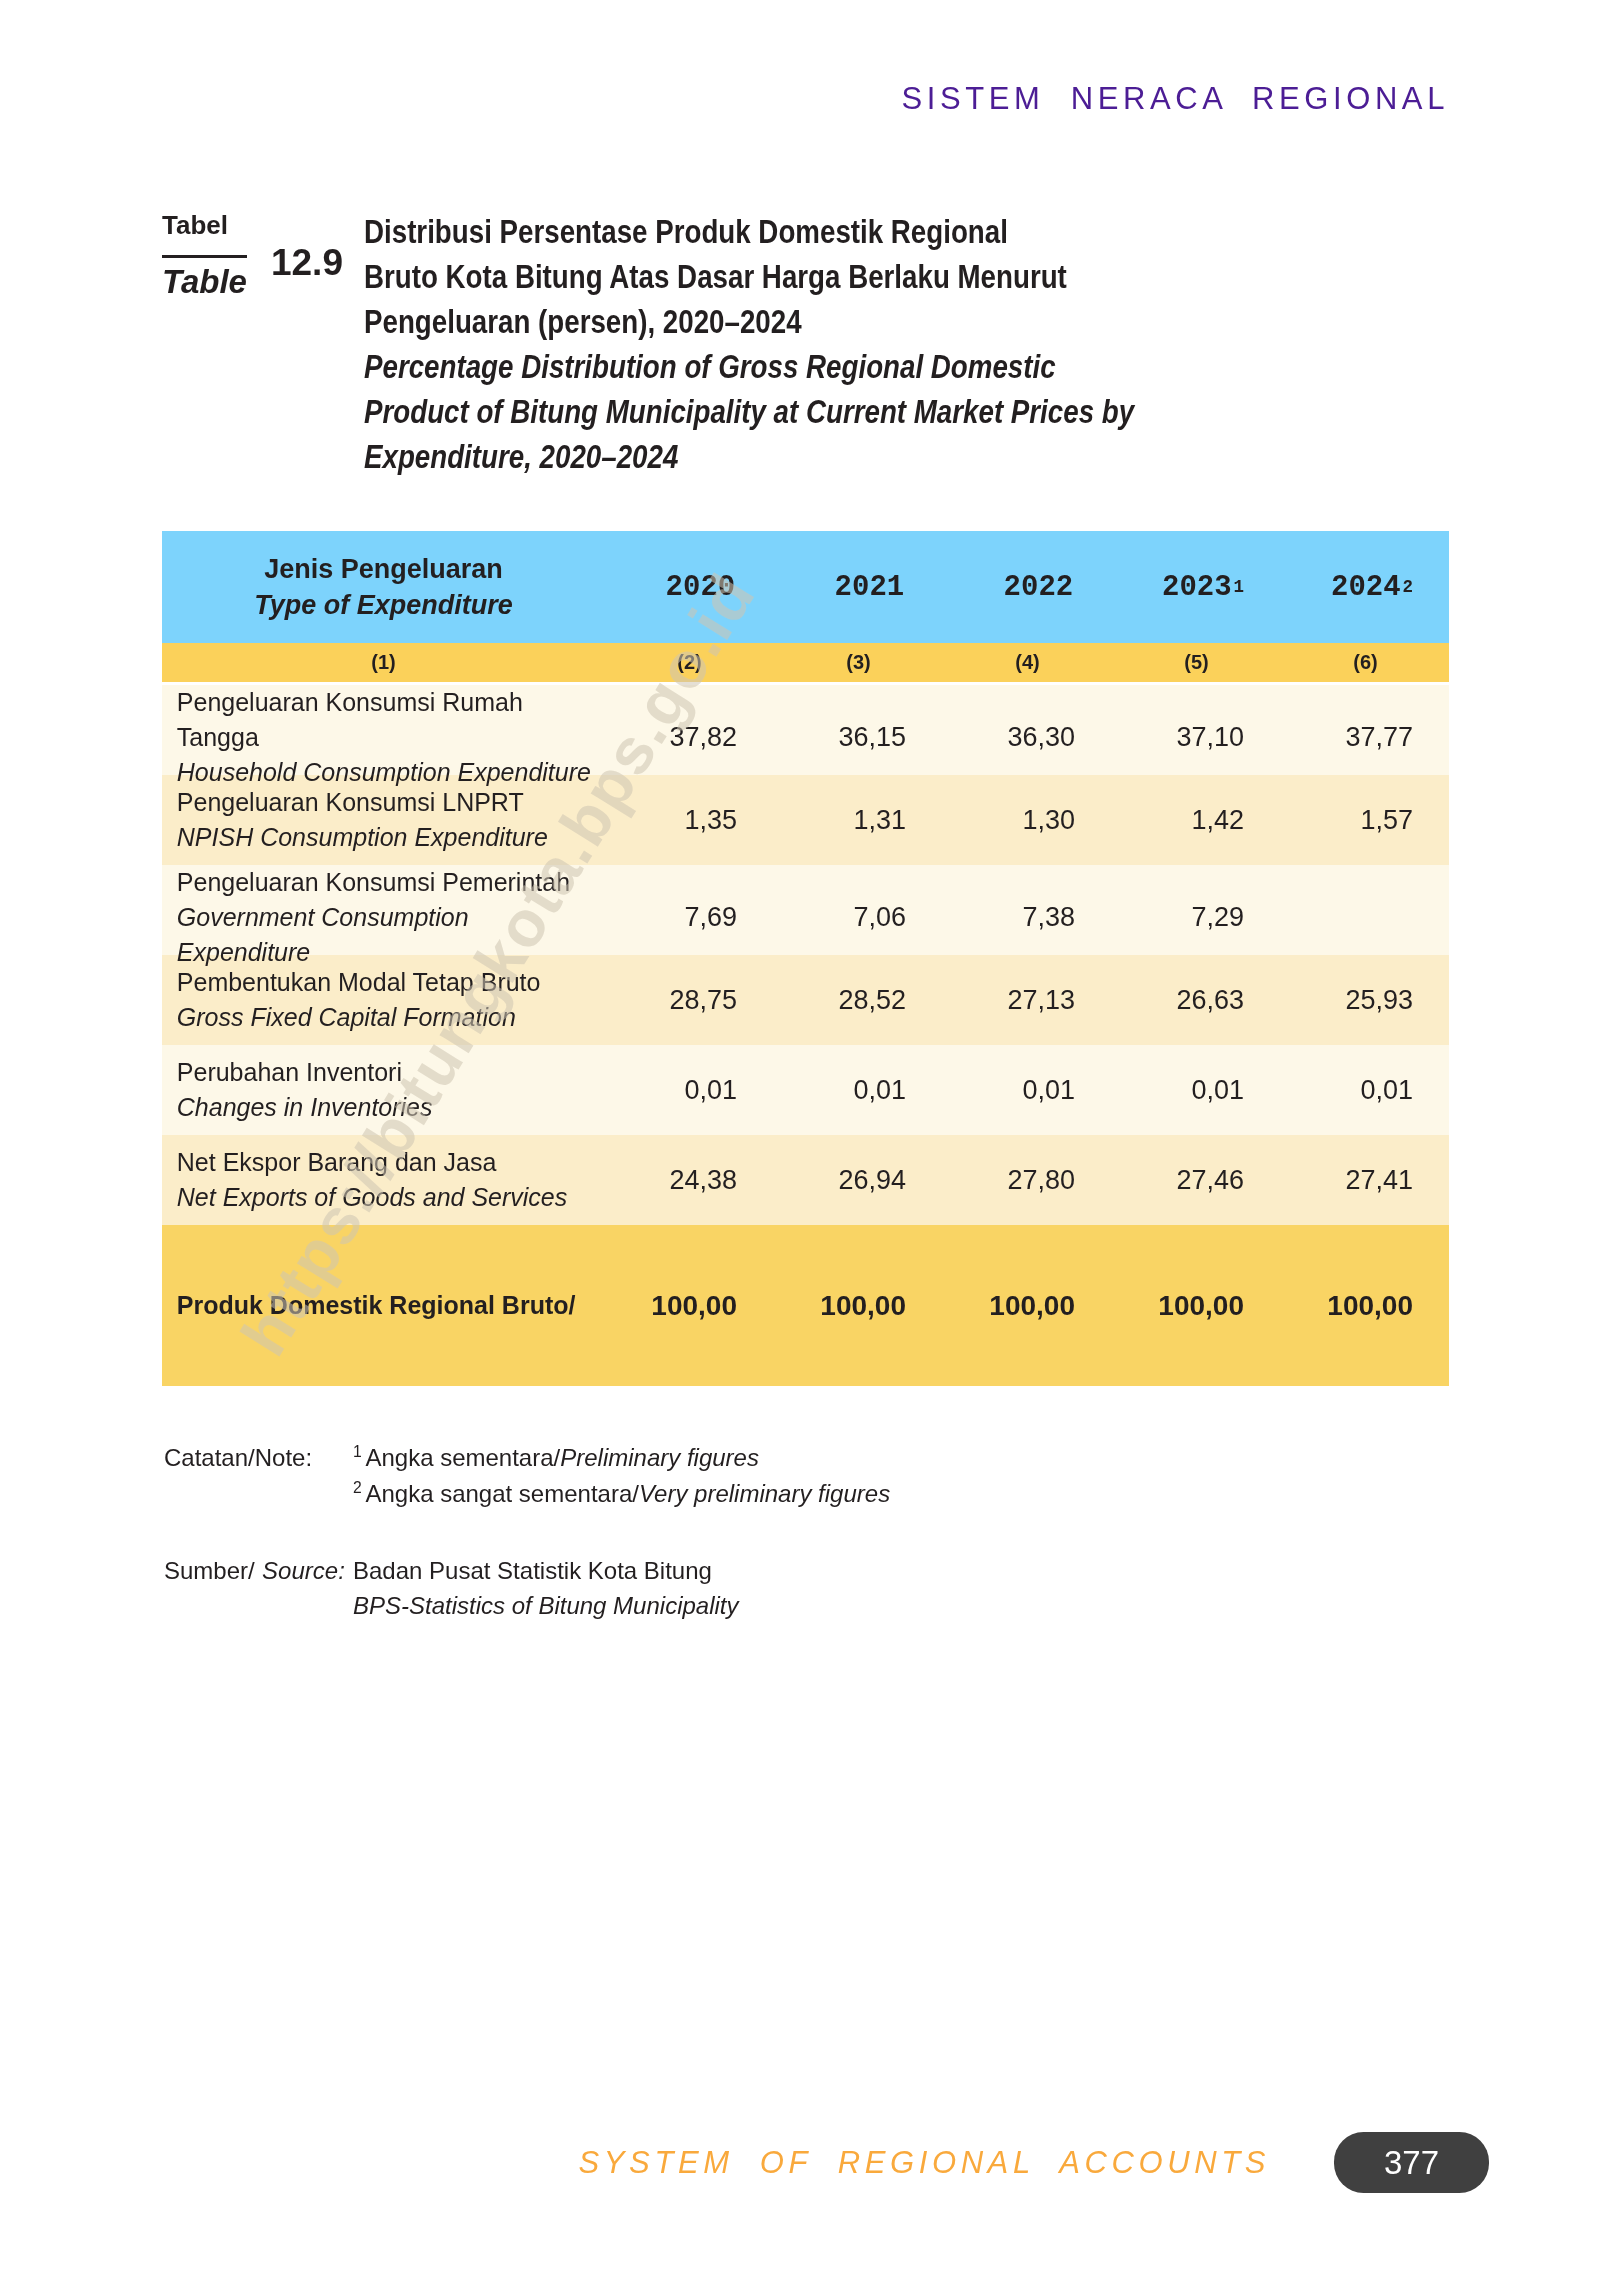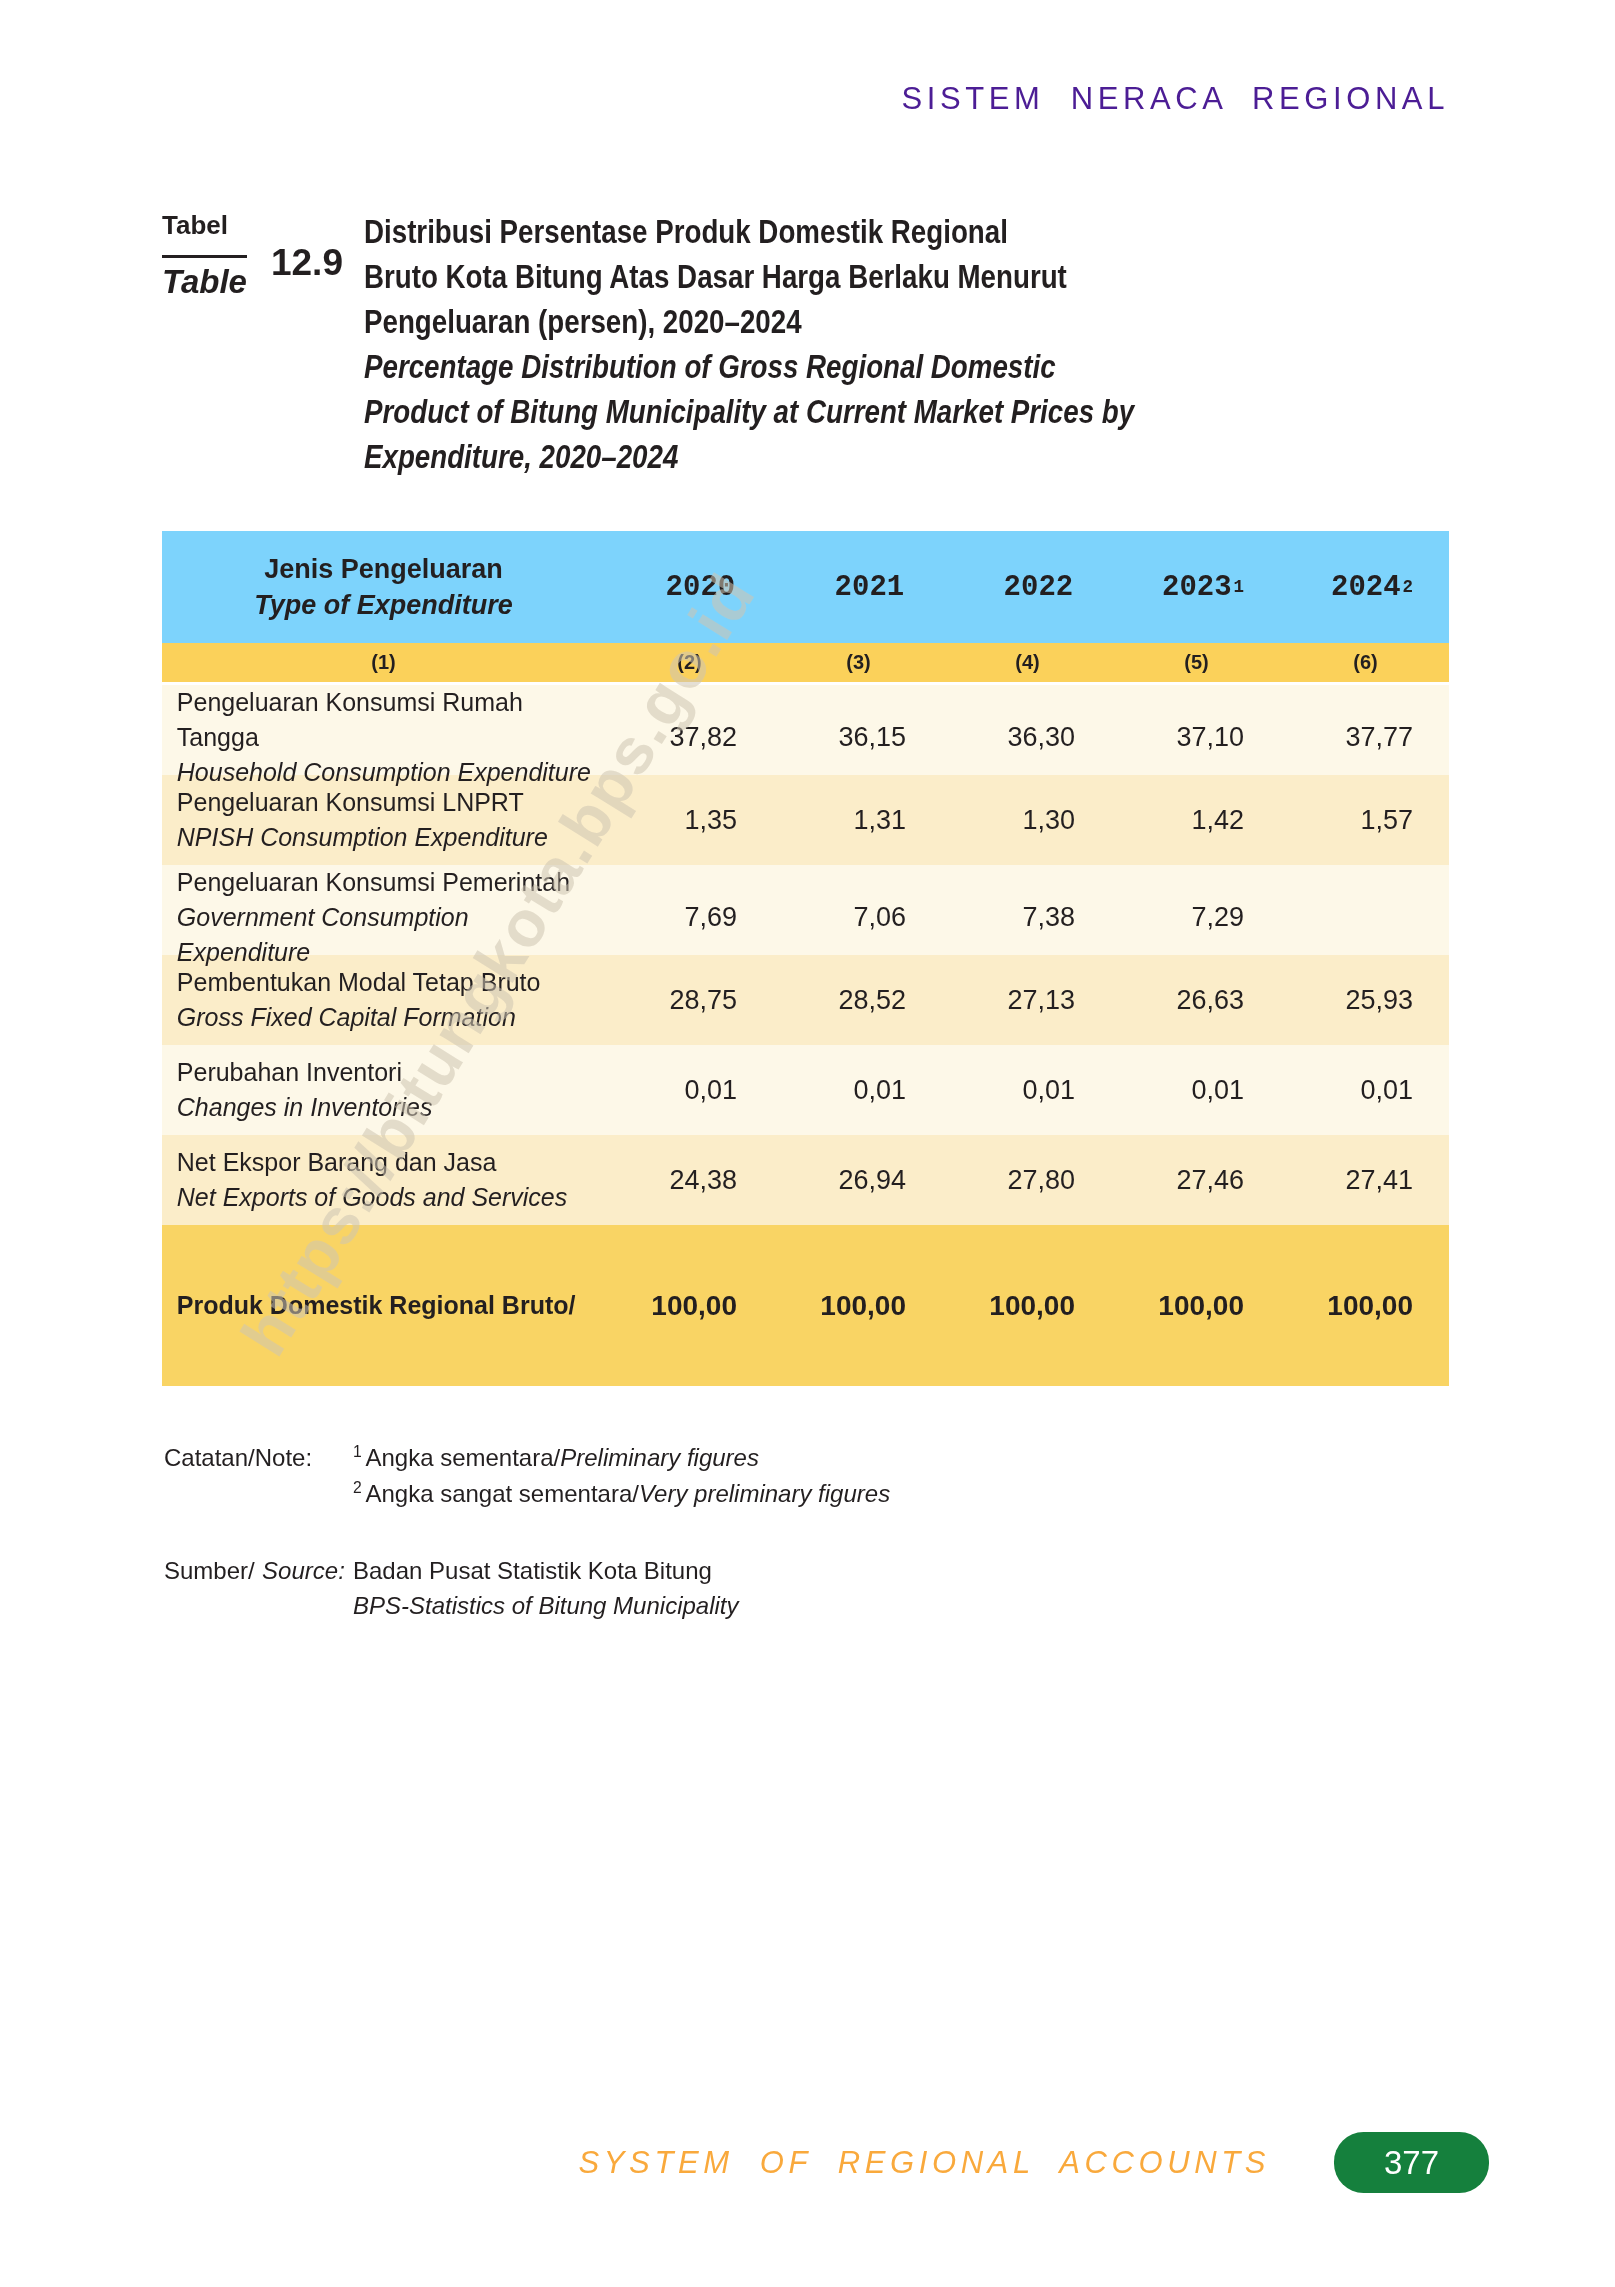--- a/index.html
+++ b/index.html
@@ -68,21 +68,21 @@
   .note-en { font-style:italic; }
   .source-block { position:absolute; left:164px; top:1553px; display:flex; }
   .source-label { width:189px; font-size:24px; line-height:35px; }
   .source-label .src-en { font-style:italic; }
   .source-line { font-size:24px; line-height:35px; }
   .source-line.en { font-style:italic; }
 
   
   .footer { position:absolute; top:2132px; right:126px; display:flex; align-items:center; gap:64px; }
   .footer-text { font-size:31px; font-style:italic; letter-spacing:4.6px; word-spacing:13px; color:#F9A93C; }
-  .page-pill { width:155px; height:61px; border-radius:29.5px; background:#15803d;
+  .page-pill { width:155px; height:61px; border-radius:29.5px; background:#404040;
     display:flex; align-items:center; justify-content:center;
     color:#ffffff; font-size:33px; }
 </style>
 </head>
 <body>
 
 <div class="page">
 
   <div class="running-header">SISTEM NERACA REGIONAL</div>
 

